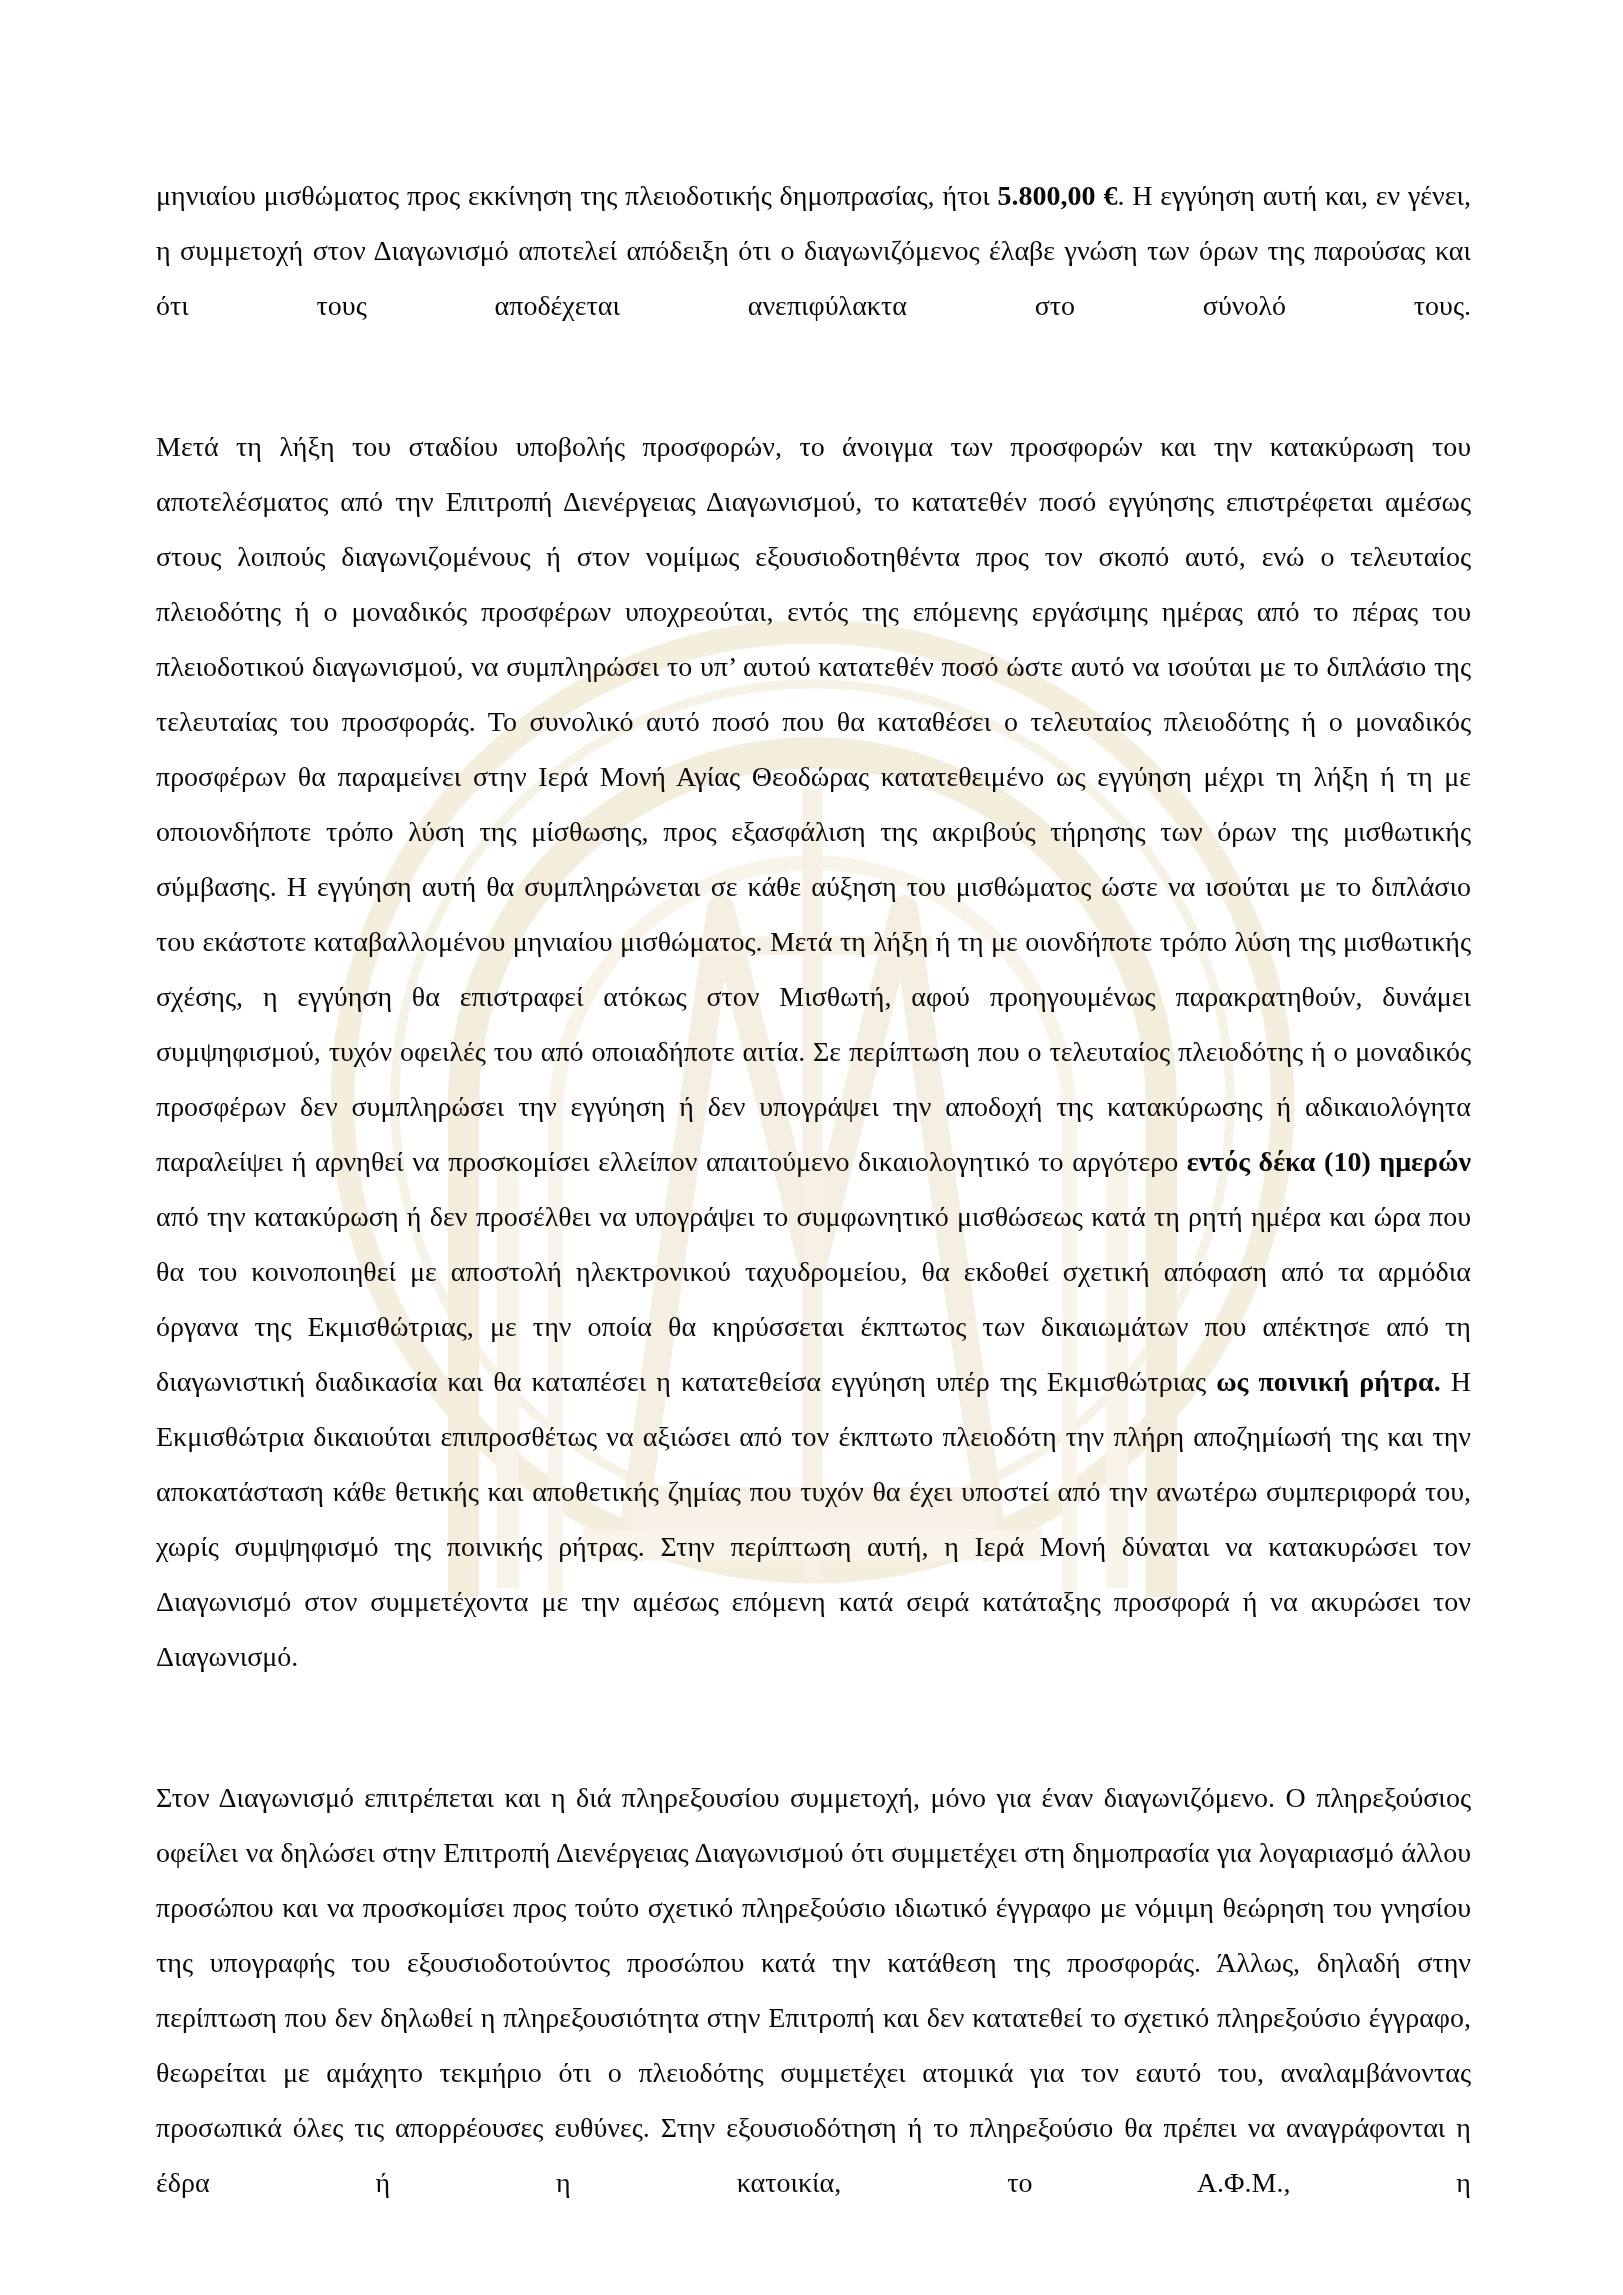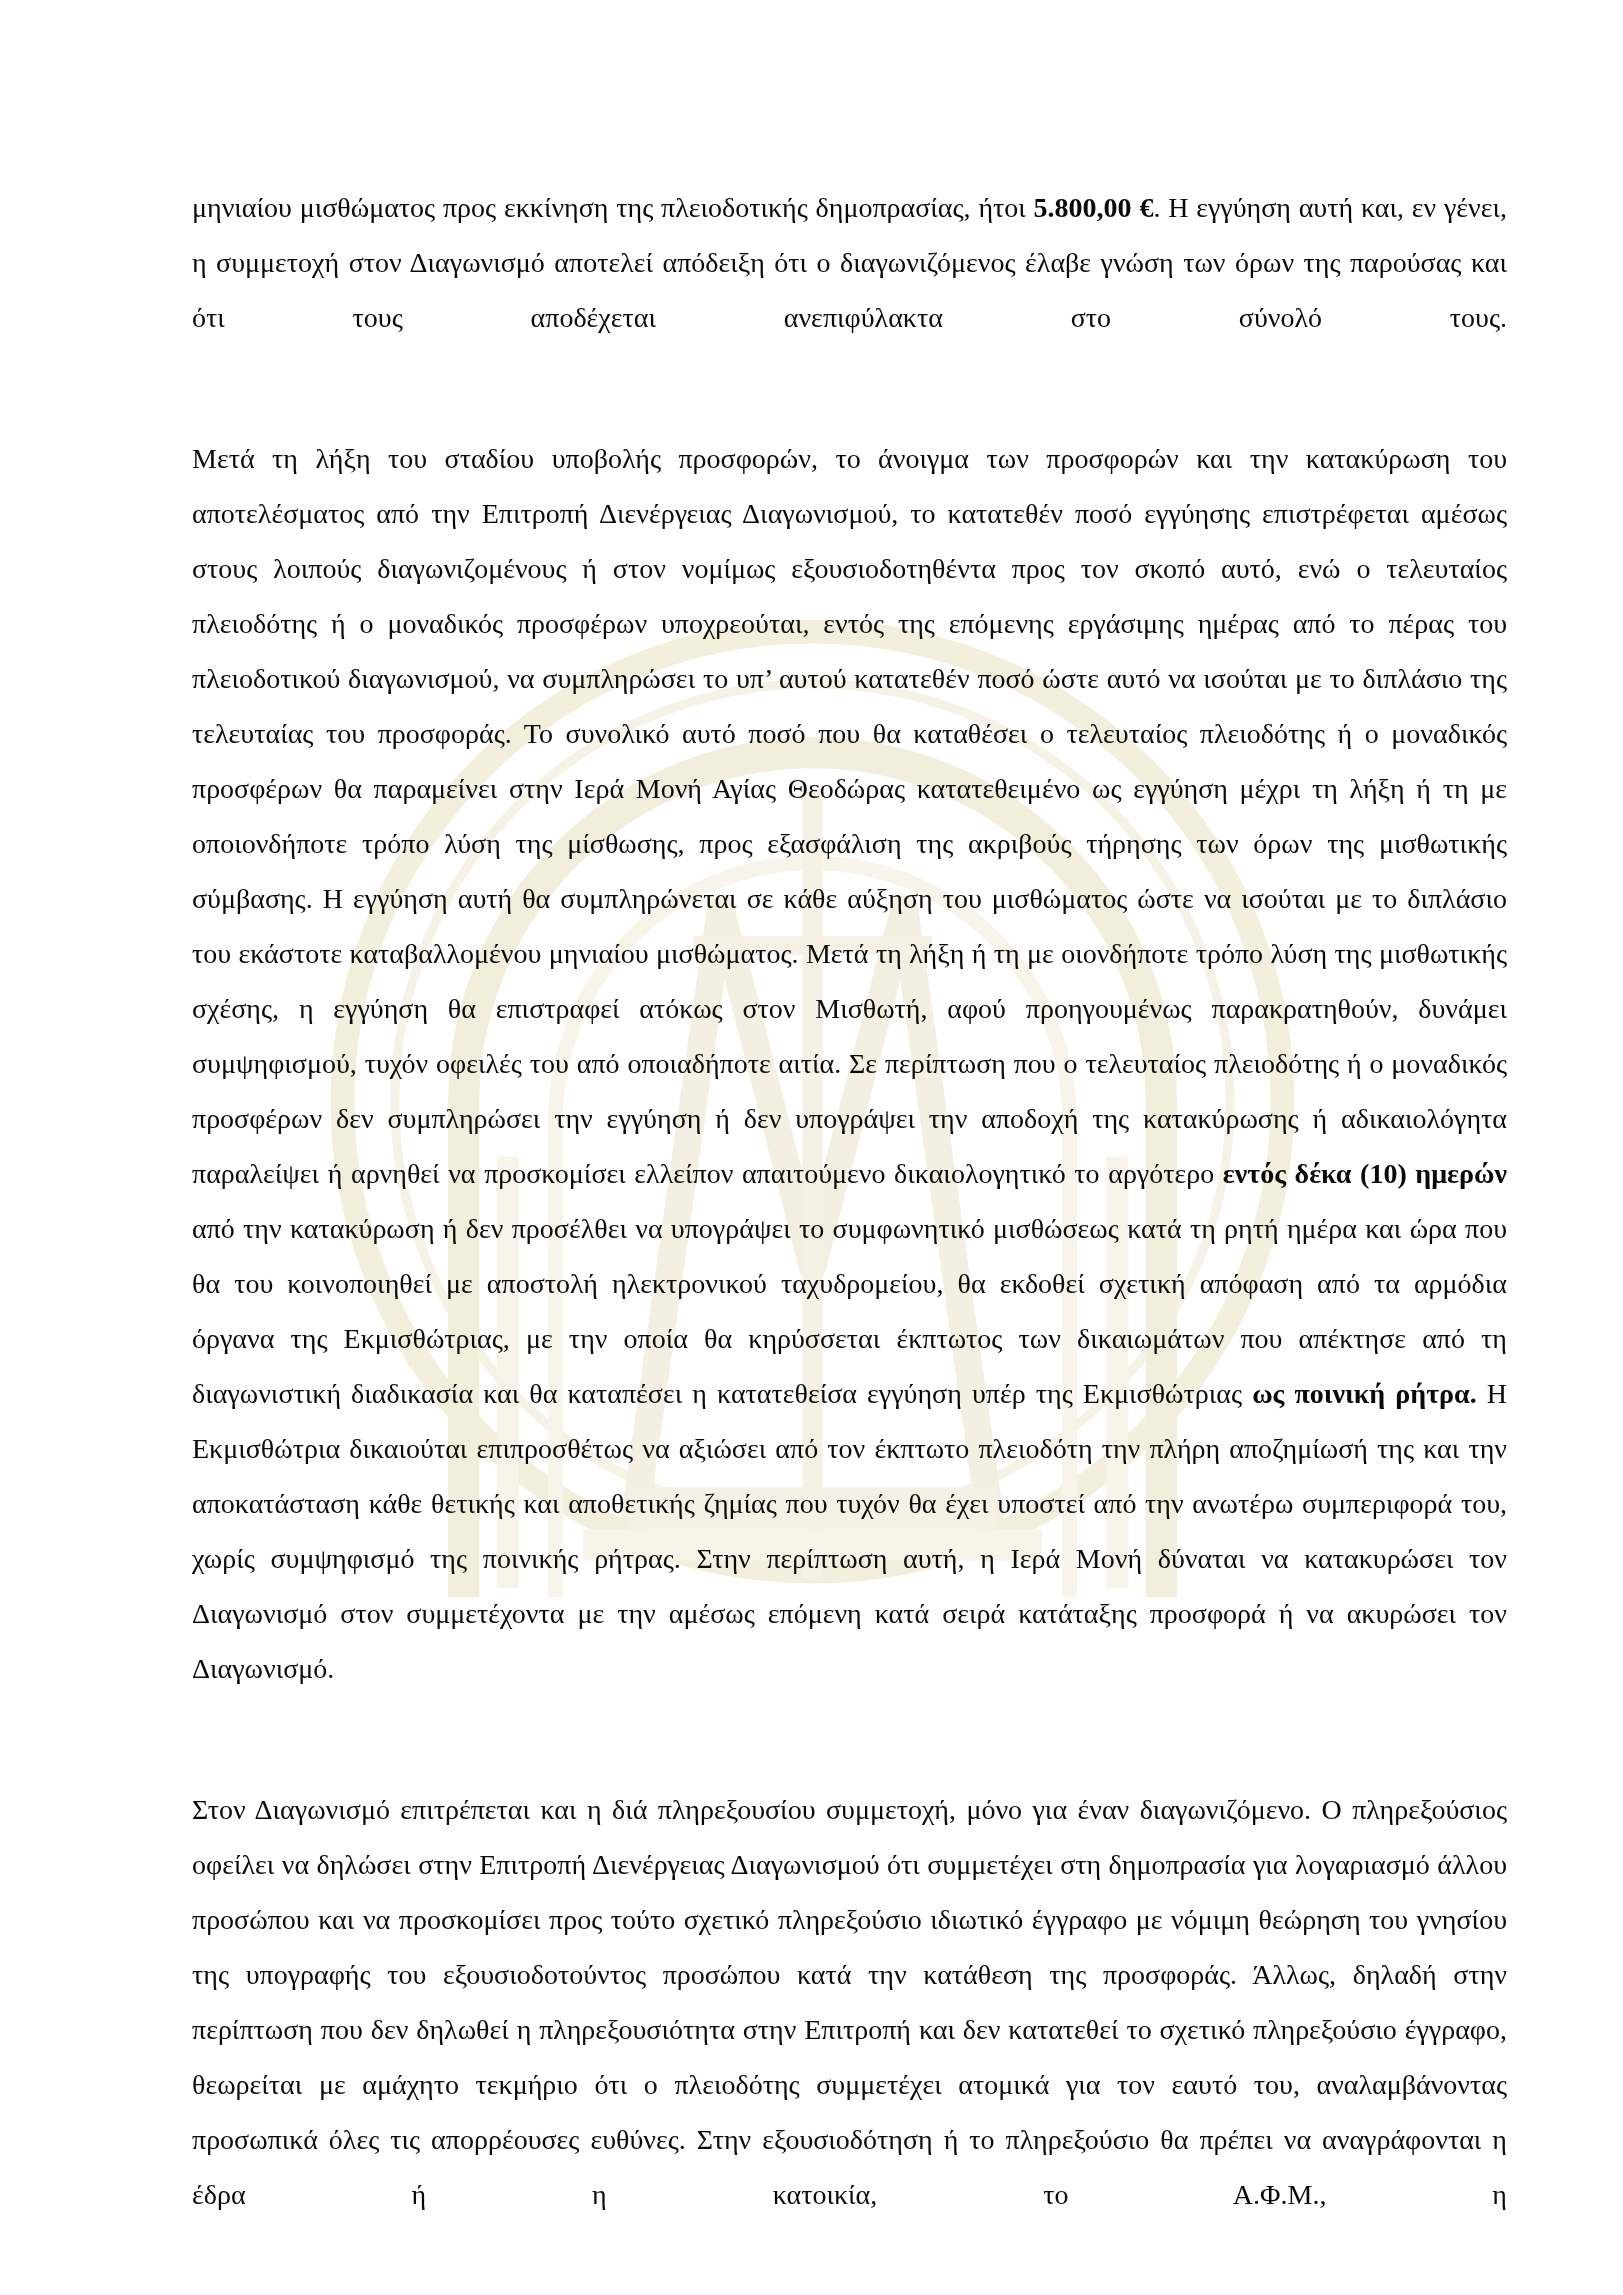--- a/index.html
+++ b/index.html
@@ -32,24 +32,23 @@
   .watermark svg {
     display: block;
     width: 100%;
     height: 100%;
   }
 
   
   .doc-body {
     position: absolute;
     left: 156px;
-    top: 180px;
+    top: 168px;
     width: 1315px;
     z-index: 2;
-    margin-left: 36px;
   }
 
   p.para {
     margin: 0 0 31px 0;
     font-family: "Liberation Serif", "DejaVu Serif", serif;
     font-size: 28px;
     line-height: 55px;
     color: #0a0a0a;
     text-align: justify;
     text-justify: inter-word;

